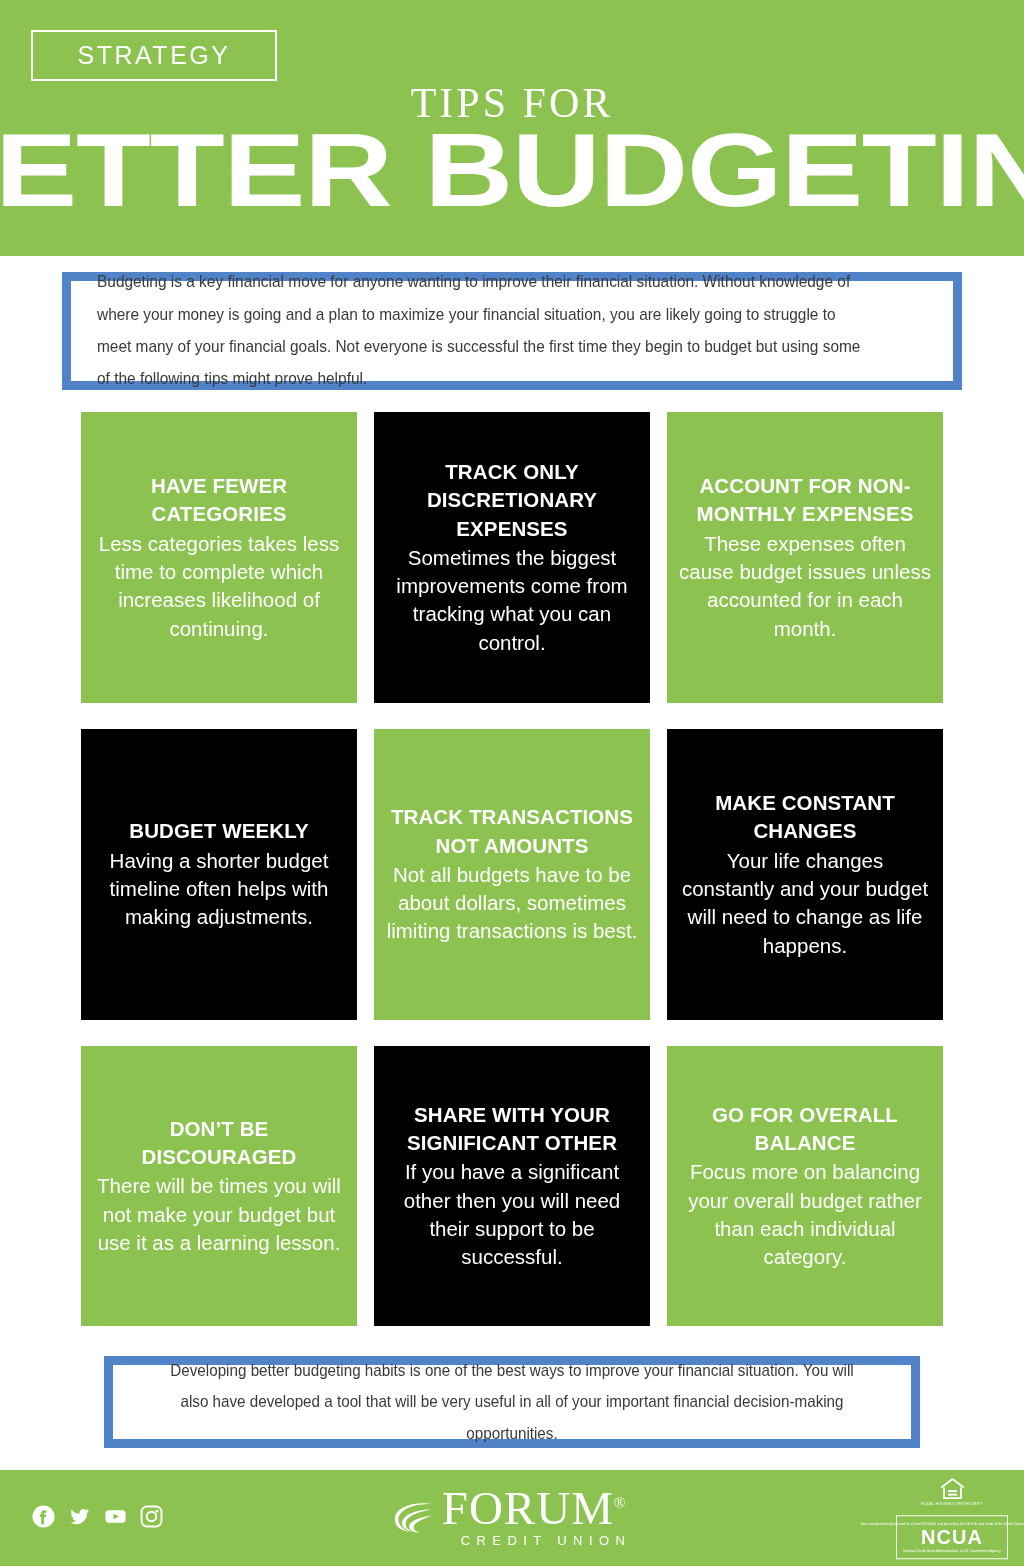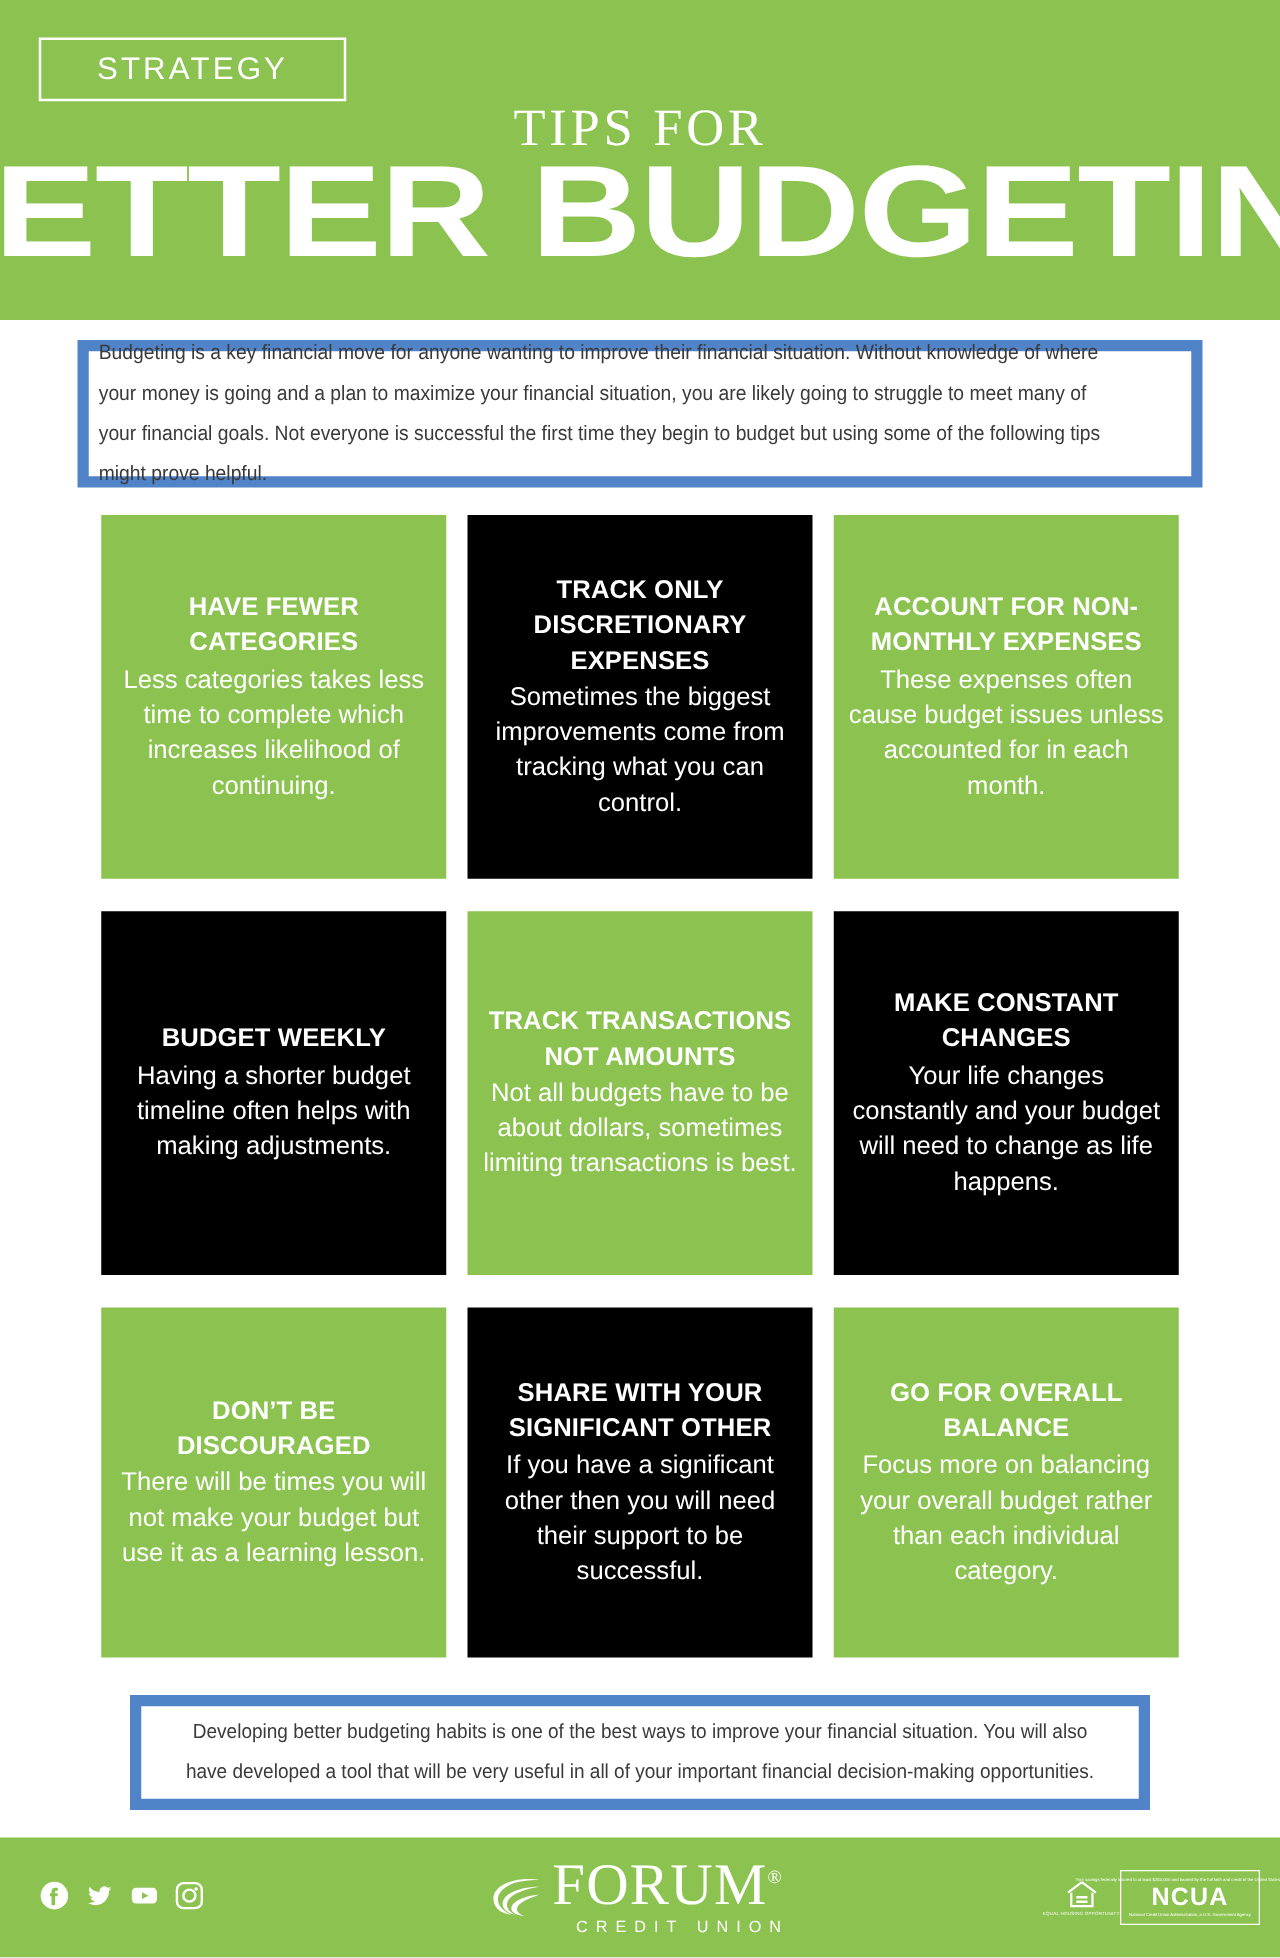--- a/index.html
+++ b/index.html
@@ -85,21 +85,21 @@
     padding: 9px;
   }
 
   .callout-inner {
     background: #ffffff;
     width: 100%;
     height: 100%;
     display: flex;
     align-items: center;
     justify-content: center;
-    padding: 10px 8px;
+    padding: 10px 26px;
   }
 
   .callout-inner p {
     color: #3a3a3a;
     font-size: 16.6px;
     line-height: 1.95;
     text-align: left;
     font-family: "Liberation Sans", sans-serif;
     transform: scaleX(0.93);
     transform-origin: left center;
@@ -238,20 +238,21 @@
   }
 
   .compliance {
     position: absolute;
     right: 16px;
     top: 50%;
     transform: translateY(-50%);
     display: flex;
     align-items: center;
     gap: 9px;
+    flex-direction: column;
   }
 
   .eho {
     display: flex;
     flex-direction: column;
     align-items: center;
     width: 44px;
   }
 
   .eho-mark { width: 27px; height: 25px; display: block; }

